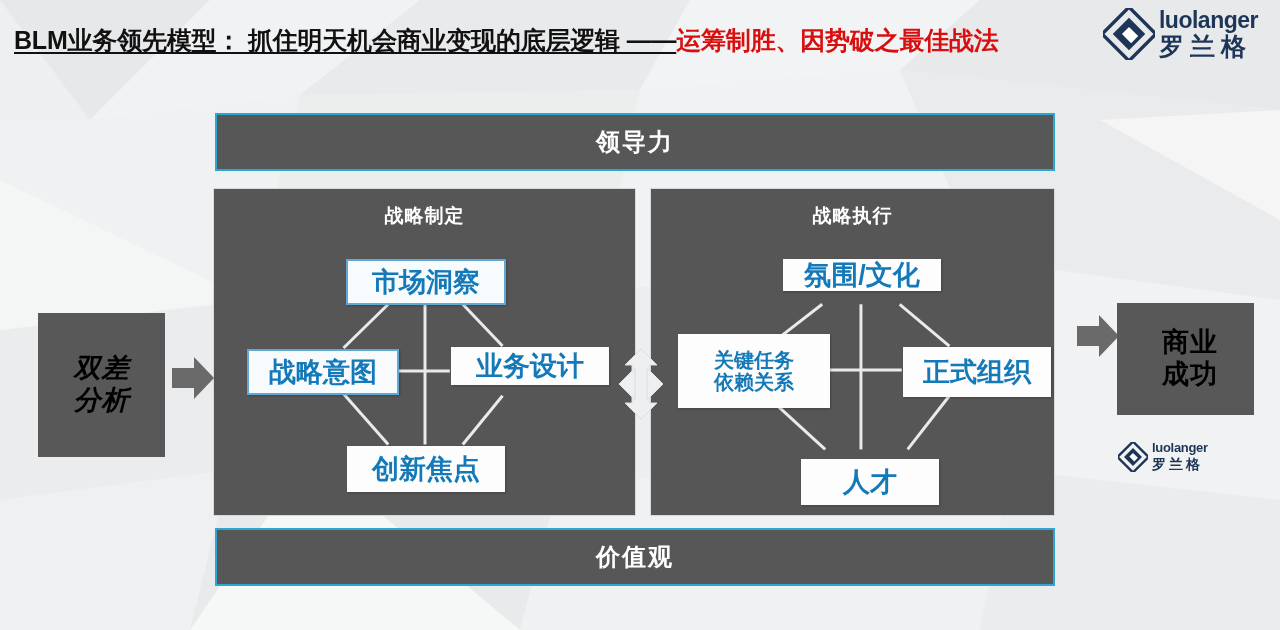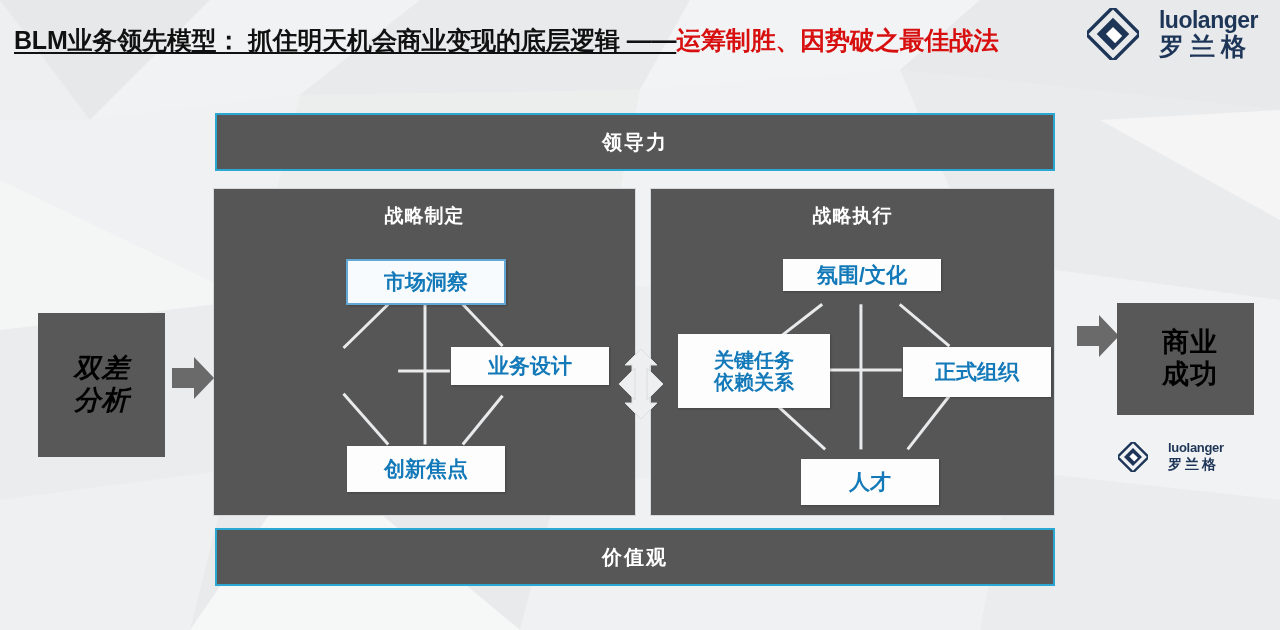--- a/index.html
+++ b/index.html
@@ -51,21 +51,21 @@
     text-underline-offset: 3px;
   }
   #title-block .accent {
     color: #d80f0f;
   }
 
   
   .logo {
     display: flex;
     align-items: center;
-    gap: 20px;
+    gap: 4px;
   }
   #logo-main {
     position: absolute;
     right: 22px;
     top: 8px;
     z-index: 6;
   }
   #logo-main .logo-text-wrap { line-height: 1; }
   #logo-main .logo-latin {
     font-size: 23px;
@@ -104,21 +104,21 @@
     margin-top: 1px;
   }
 
   
   .banner {
     position: absolute;
     background: #575757;
     border: 2px solid #2ba7d4;
     box-sizing: border-box;
     color: #ffffff;
-    font-size: 20px;
+    font-size: 24px;
     font-weight: bold;
     display: flex;
     align-items: center;
     justify-content: center;
     letter-spacing: 2px;
     z-index: 3;
   }
   #banner-leadership {
     left: 215px; top: 113px;
     width: 840px; height: 58px;
@@ -159,21 +159,21 @@
     height: 100%;
     pointer-events: none;
   }
 
   
   .node {
     position: absolute;
     background: #fdfdfd;
     color: #1379b8;
     font-weight: bold;
-    font-size: 21px;
+    font-size: 27px;
     display: flex;
     align-items: center;
     justify-content: center;
     text-align: center;
     box-sizing: border-box;
     line-height: 1.12;
     z-index: 4;
     box-shadow: 1px 1px 2px rgba(0,0,0,0.22);
   }
   .node.outlined {
@@ -298,20 +298,21 @@
       <line x1="175" y1="116" x2="130" y2="160"></line>
       <line x1="250" y1="116" x2="290" y2="158"></line>
       <line x1="212" y1="116" x2="212" y2="257"></line>
       <line x1="185" y1="183" x2="237" y2="183"></line>
       <line x1="130" y1="206" x2="175" y2="257"></line>
       <line x1="290" y1="208" x2="250" y2="257"></line>
     </g>
   </svg>
 
   <div id="node-market" class="node outlined">市场洞察</div>
+  <div id="node-intent" class="node outlined">战略意图</div>
   <div id="node-design" class="node">业务设计</div>
   <div id="node-innovate" class="node">创新焦点</div>
 </div>
 
 <div id="panel-right" class="panel">
   <div class="panel-title">战略执行</div>
 
   <svg class="connector-svg" viewBox="0 0 405 328">
     <g stroke="#e9eaec" stroke-width="3" fill="none">
       <line x1="172" y1="116" x2="128" y2="150"></line>

